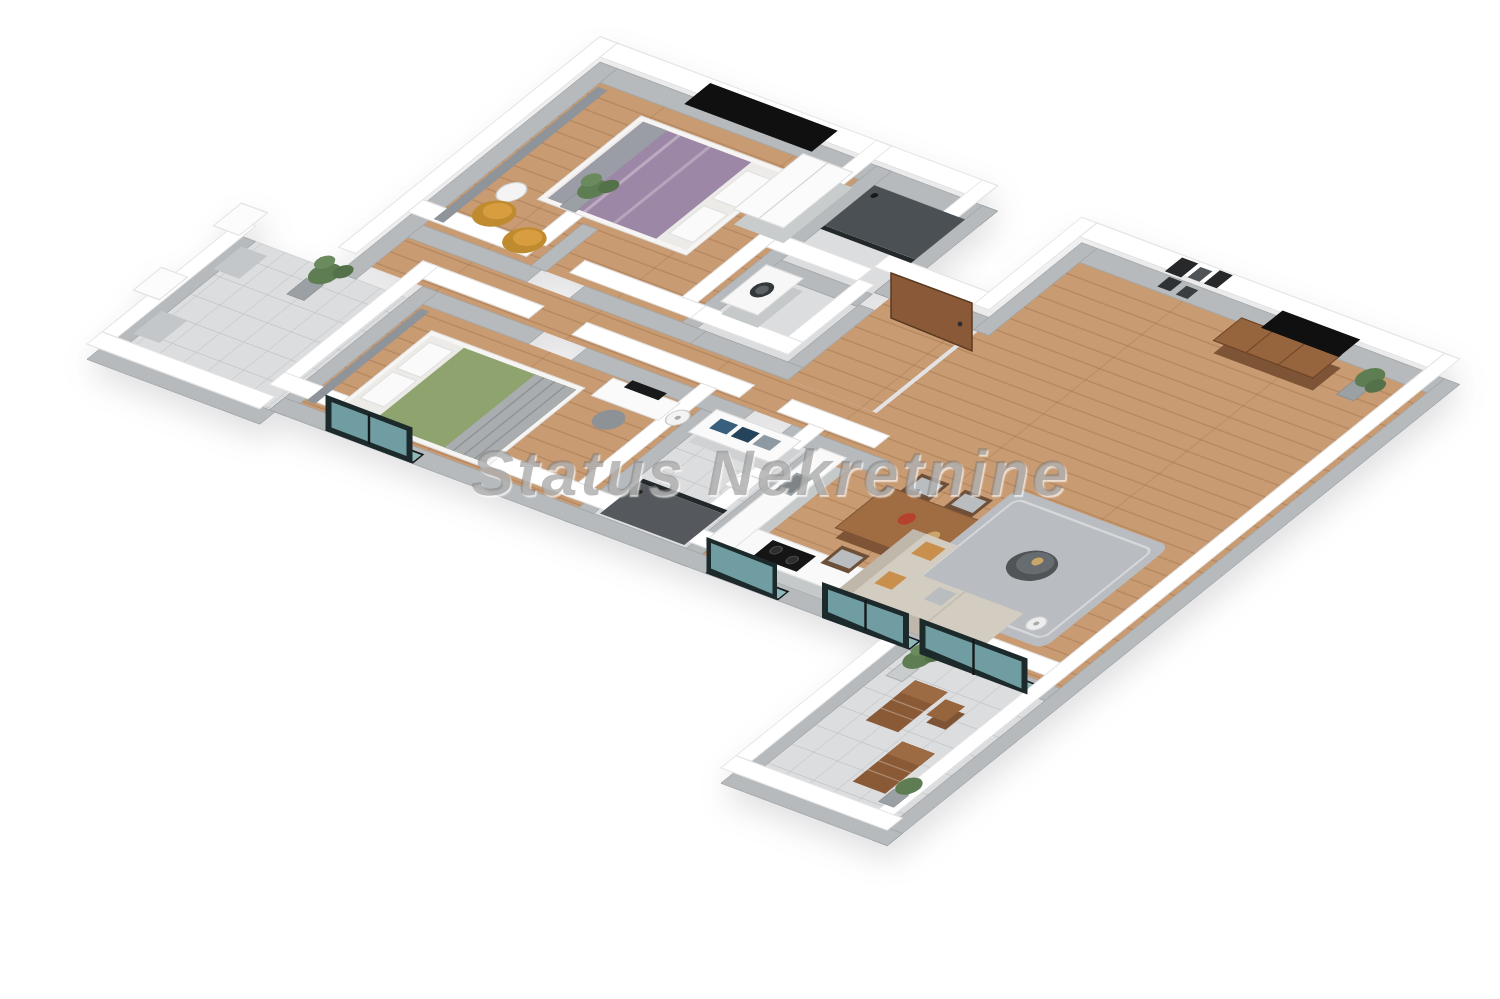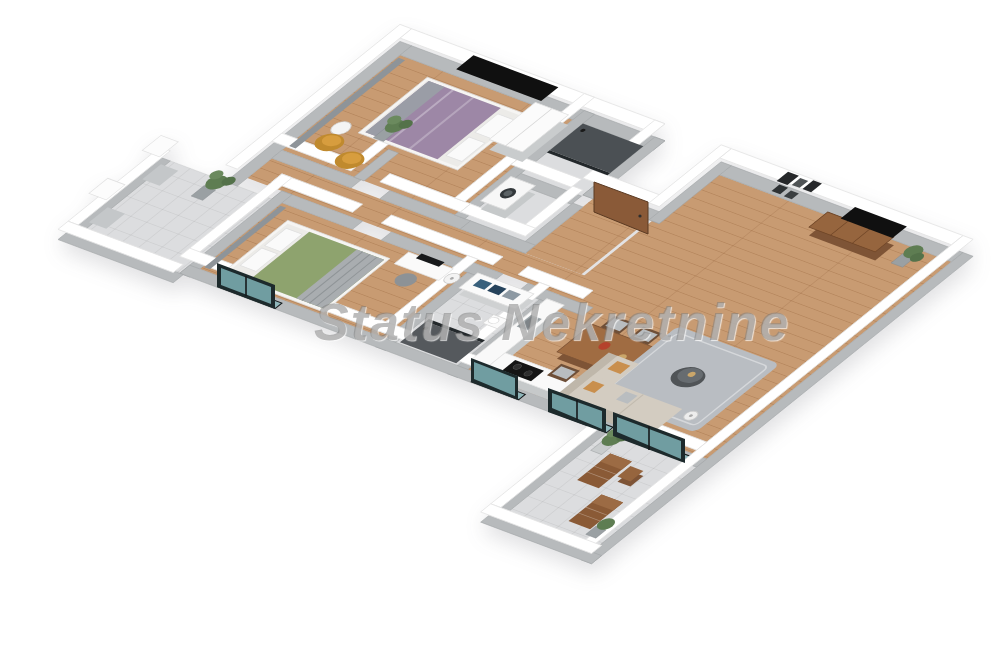--- a/index.html
+++ b/index.html
@@ -1,20 +1,20 @@
 <!DOCTYPE html>
 <html><head>
 <meta charset="utf-8">
 <style>
   html,body{margin:0;padding:0;background:#fff;}
   .stage{position:relative;width:1000px;height:666px;background:#ffffff;overflow:hidden;
          font-family:"Liberation Sans", sans-serif;}
   .stage svg{position:absolute;left:0;top:0;filter:drop-shadow(2px 10px 10px rgba(70,70,80,.16));}
   .watermark{position:absolute;left:314px;top:292px;font-style:italic;font-weight:bold;
-             font-size:52px;letter-spacing:2px;white-space:nowrap;color:rgba(122,122,122,.5);
+             font-size:43px;letter-spacing:2px;white-space:nowrap;color:rgba(122,122,122,.5);
              text-shadow:1px 1px 1px rgba(255,255,255,.7);pointer-events:none;}
   .wb{fill:#b7babc;stroke:#9fa3a5;stroke-width:.6;}
   .wc{fill:#ffffff;stroke:#e3e3e3;stroke-width:.9;}
   .glass{fill:#8fb6ba;stroke:#16191b;stroke-width:1.4;}
   .wood{fill:#c89b72;}
   .tile{fill:#dcdddf;stroke:#c7c8ca;stroke-width:.5;}
   .pot{fill:#9aa0a3;stroke:#84898c;stroke-width:.5;}
   .white-furn{fill:#fafafa;stroke:#dedede;stroke-width:.8;}
 </style>
 </head>

